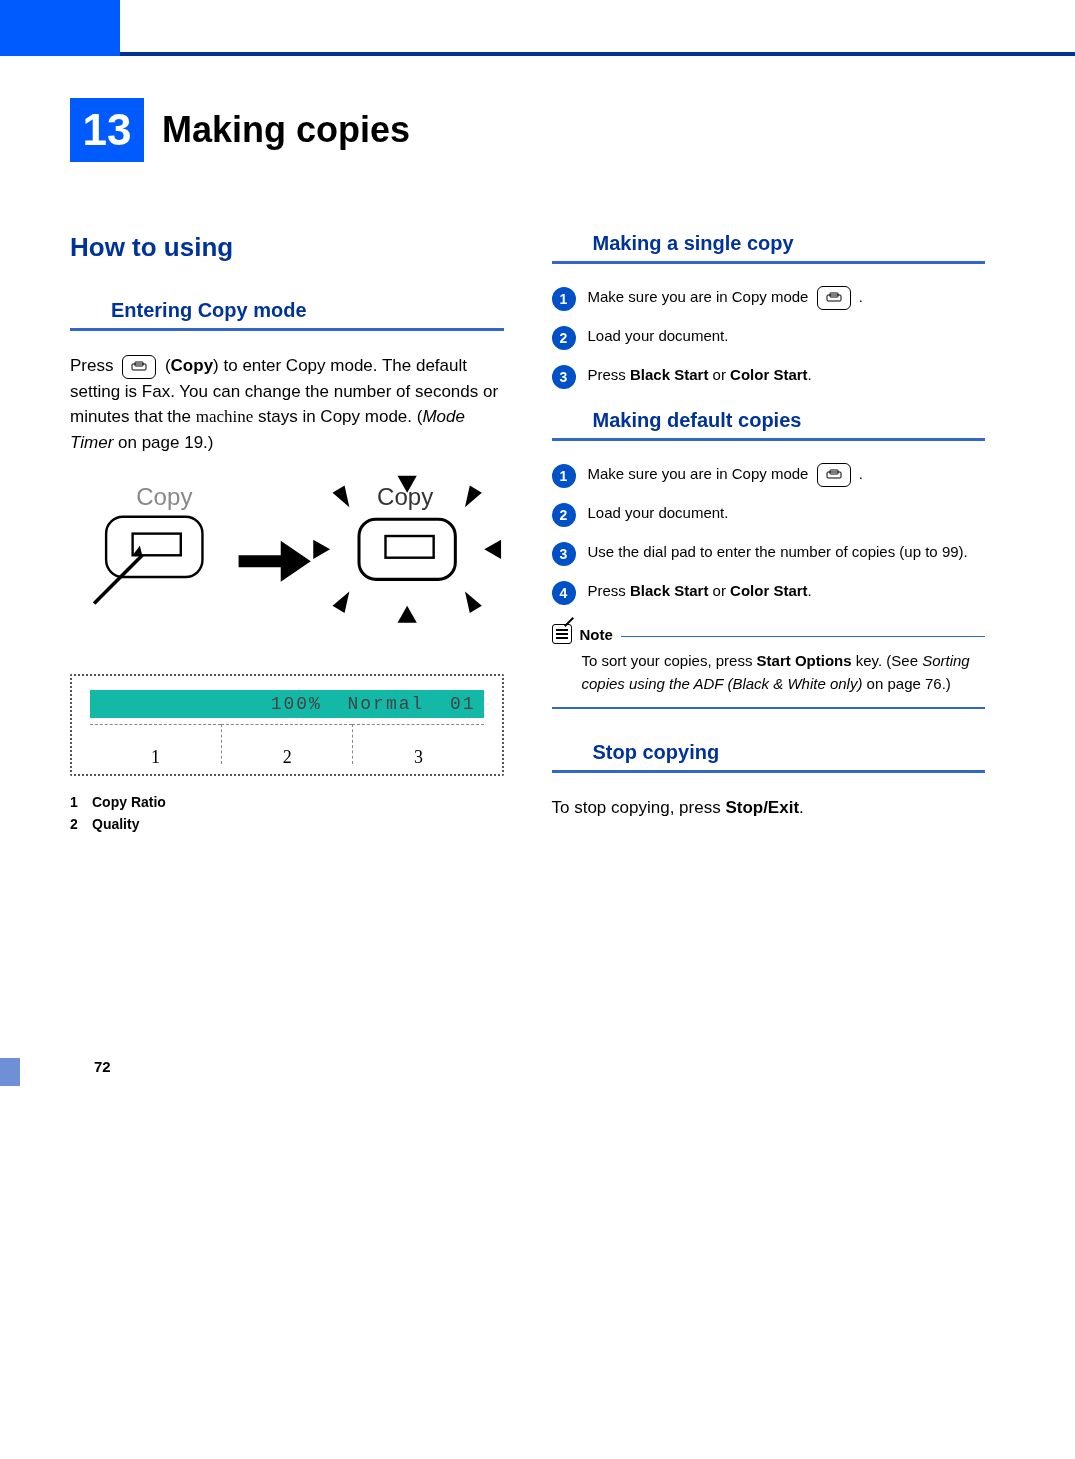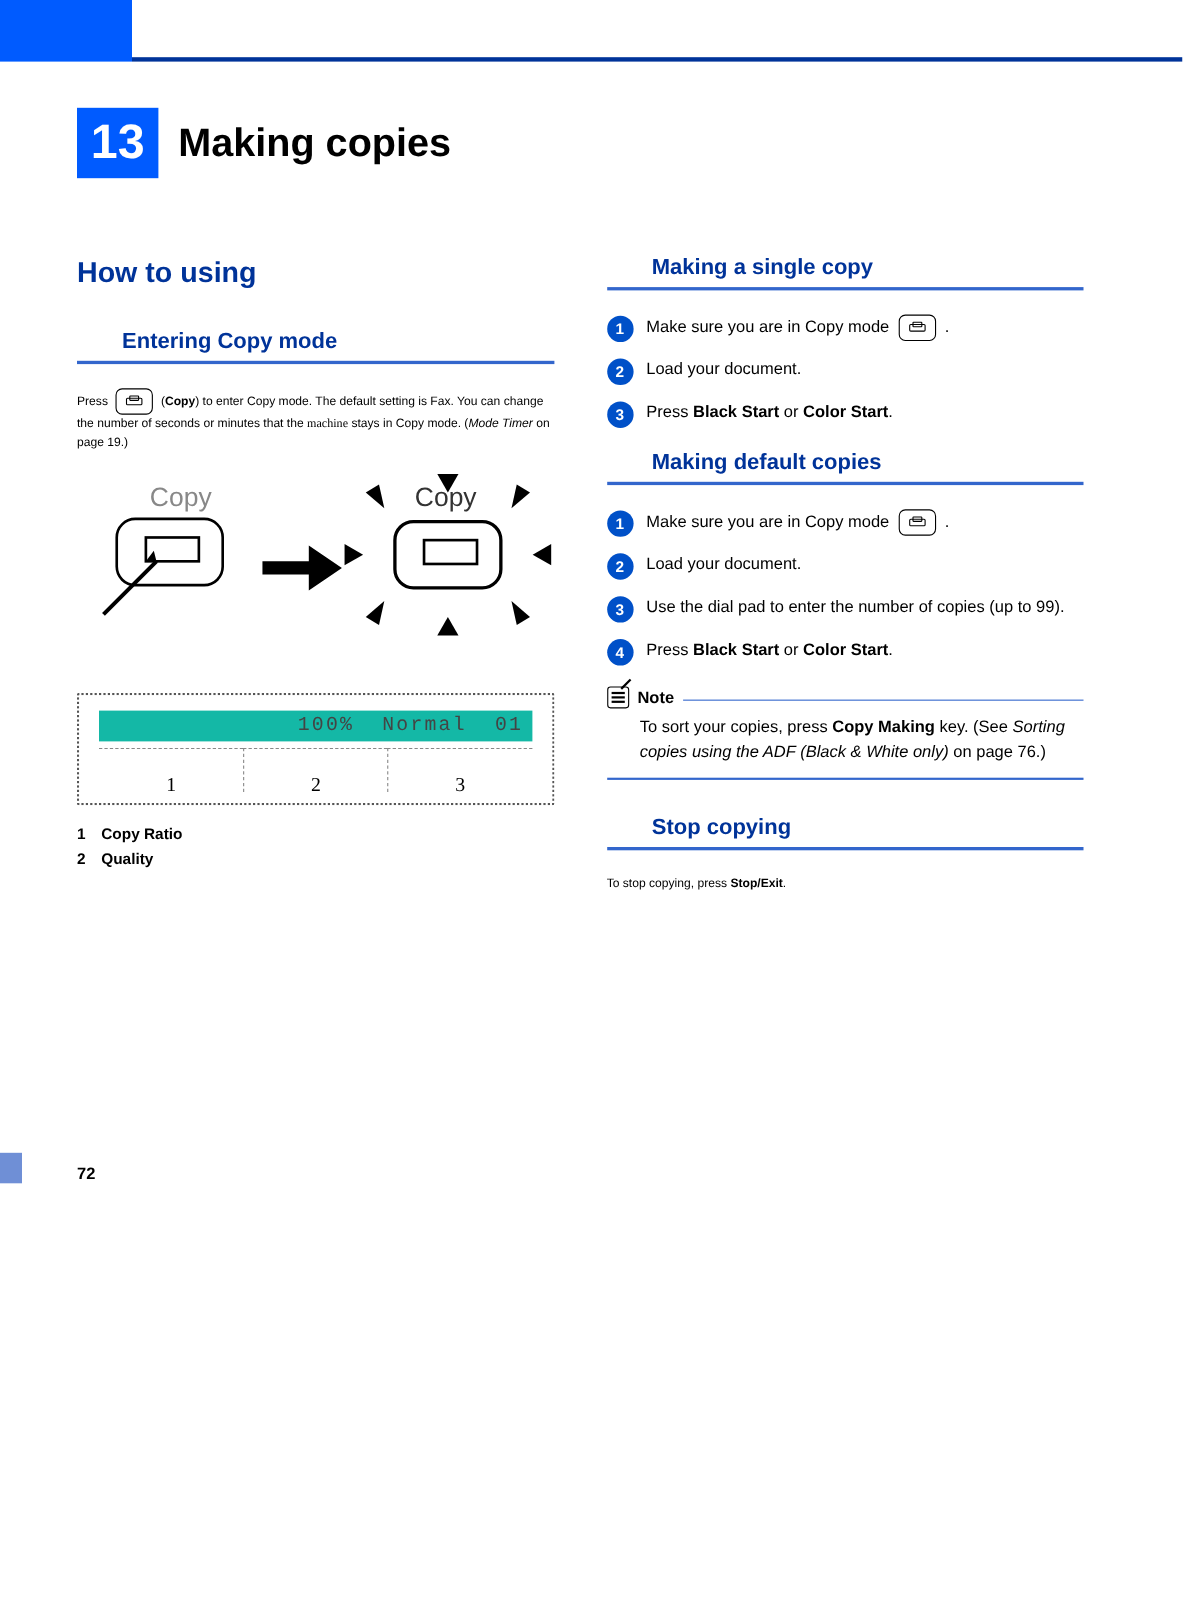--- a/index.html
+++ b/index.html
@@ -71,21 +71,21 @@
     font-weight: bold;
     color: #003399;
     margin: 0 0 6px 0;
     padding-left: 41px;
   }
   .underline-blue {
     border-bottom: 3px solid #3366cc;
     margin-bottom: 22px;
   }
   p.body {
-    font-size: 11px;
+    font-size: 17px;
     line-height: 1.5;
     margin: 0 0 16px 0;
   }
   .ital { font-style: italic; }
   strong { font-weight: bold; }
   .copy-icon-btn {
     display: inline-flex;
     align-items: center;
     justify-content: center;
     width: 34px;
@@ -207,21 +207,22 @@
     transform:rotate(-45deg);
   }
   .note-body {
     font-size: 15px;
     line-height: 1.5;
     padding-left: 30px;
   }
   .footer {
     margin-top: 220px;
     display: flex;
-    align-items: flex-end;
+    align-items: flex-start;
+    gap: 24px;
   }
   .footer-blue {
     width: 20px;
     height: 28px;
     background: #6f8fd6;
   }
   .footer-num {
     font-weight: bold;
     font-size: 15px;
     padding-left: 50px;
@@ -370,21 +371,21 @@
         </div>
       </div>
 
       <div class="note-box">
         <div class="note-head">
           <span class="note-icon"></span>
           <span class="note-title">Note</span>
           <span class="rule"></span>
         </div>
         <div class="note-body">
-          <span>To sort your copies, press </span><strong>Copy Making</strong><span> key. (See </span><span class="ital">Sorting copies using the ADF (Black &amp; White only)</span><span> on page 76.)</span>
+          <span>To sort your copies, press </span><strong>Start Options</strong><span> key. (See </span><span class="ital">Sorting copies using the ADF (Black &amp; White only)</span><span> on page 76.)</span>
         </div>
       </div>
 
       <h3 class="subsection">Stop copying</h3>
       <div class="underline-blue"></div>
       <p class="body">
         <span>To stop copying, press </span><strong>Stop/Exit</strong><span>.</span>
       </p>
 
     </div>

